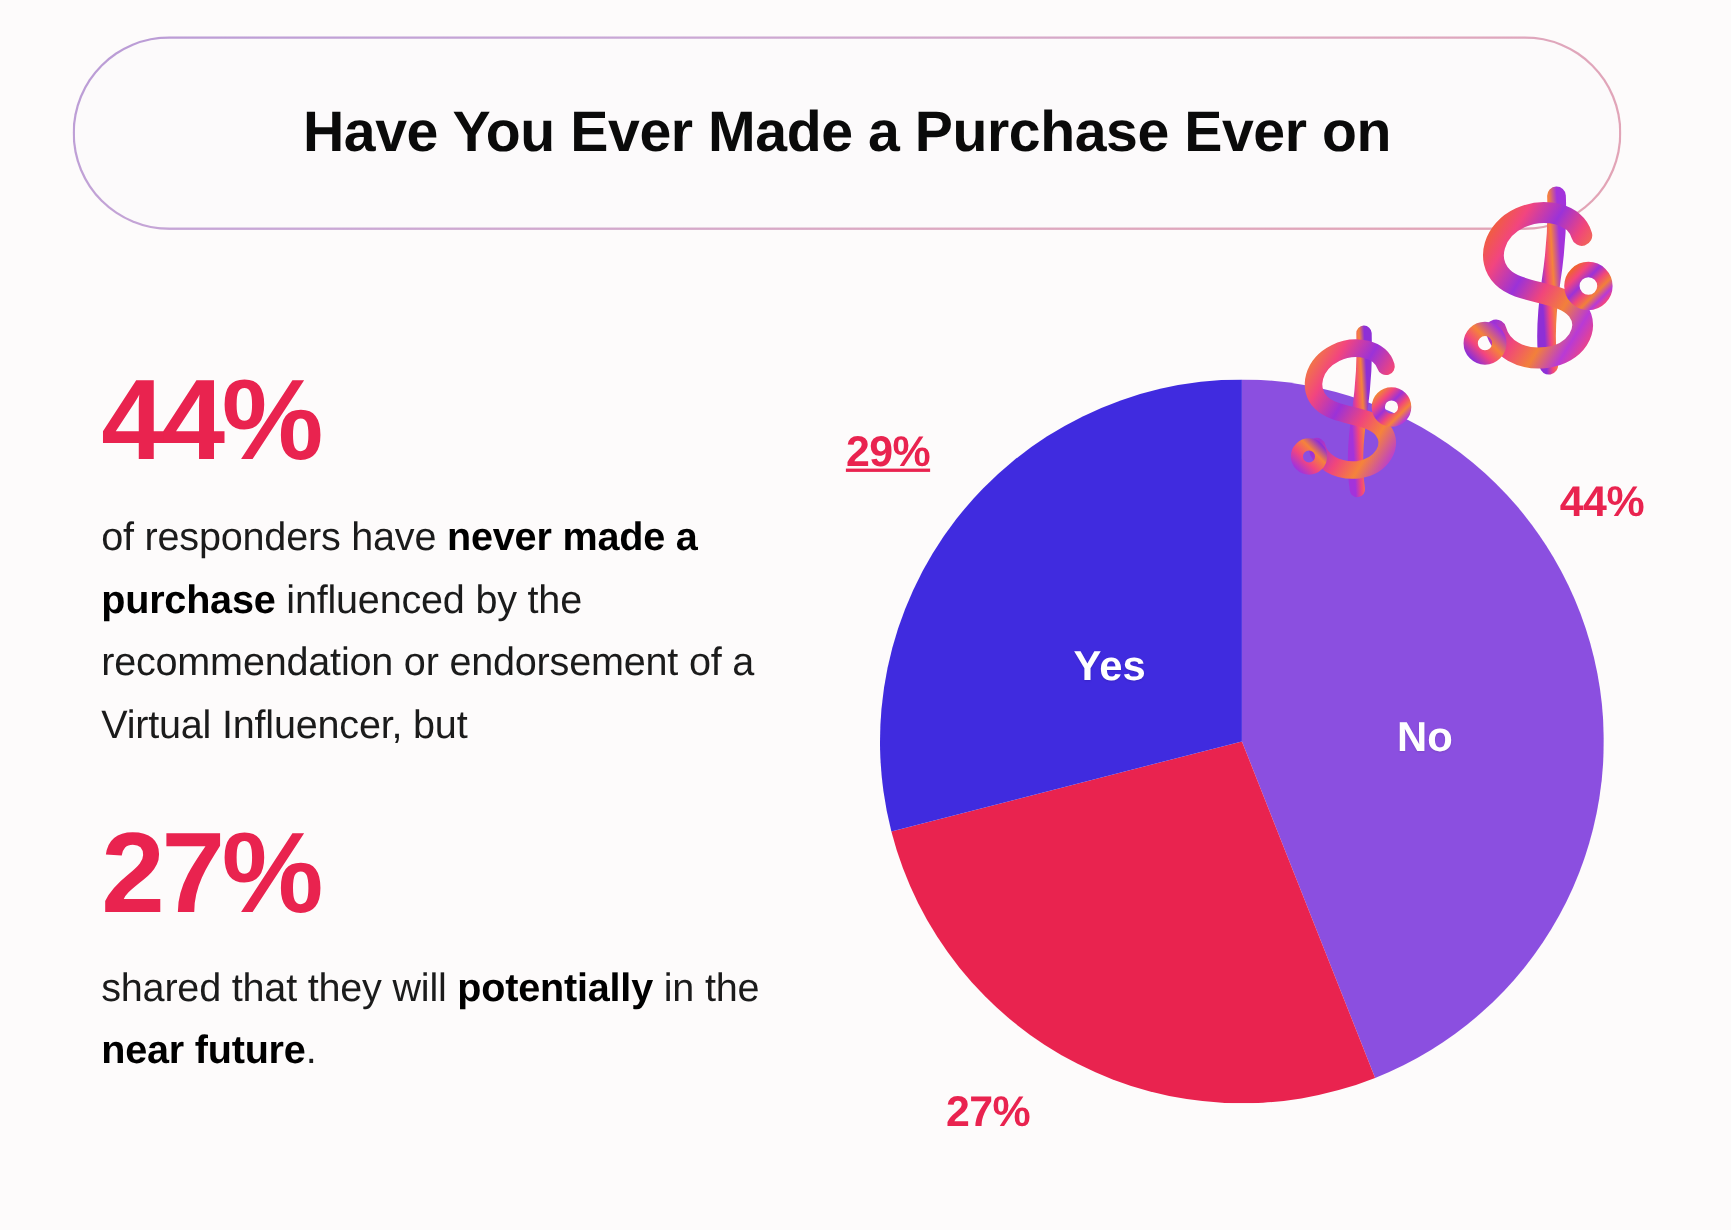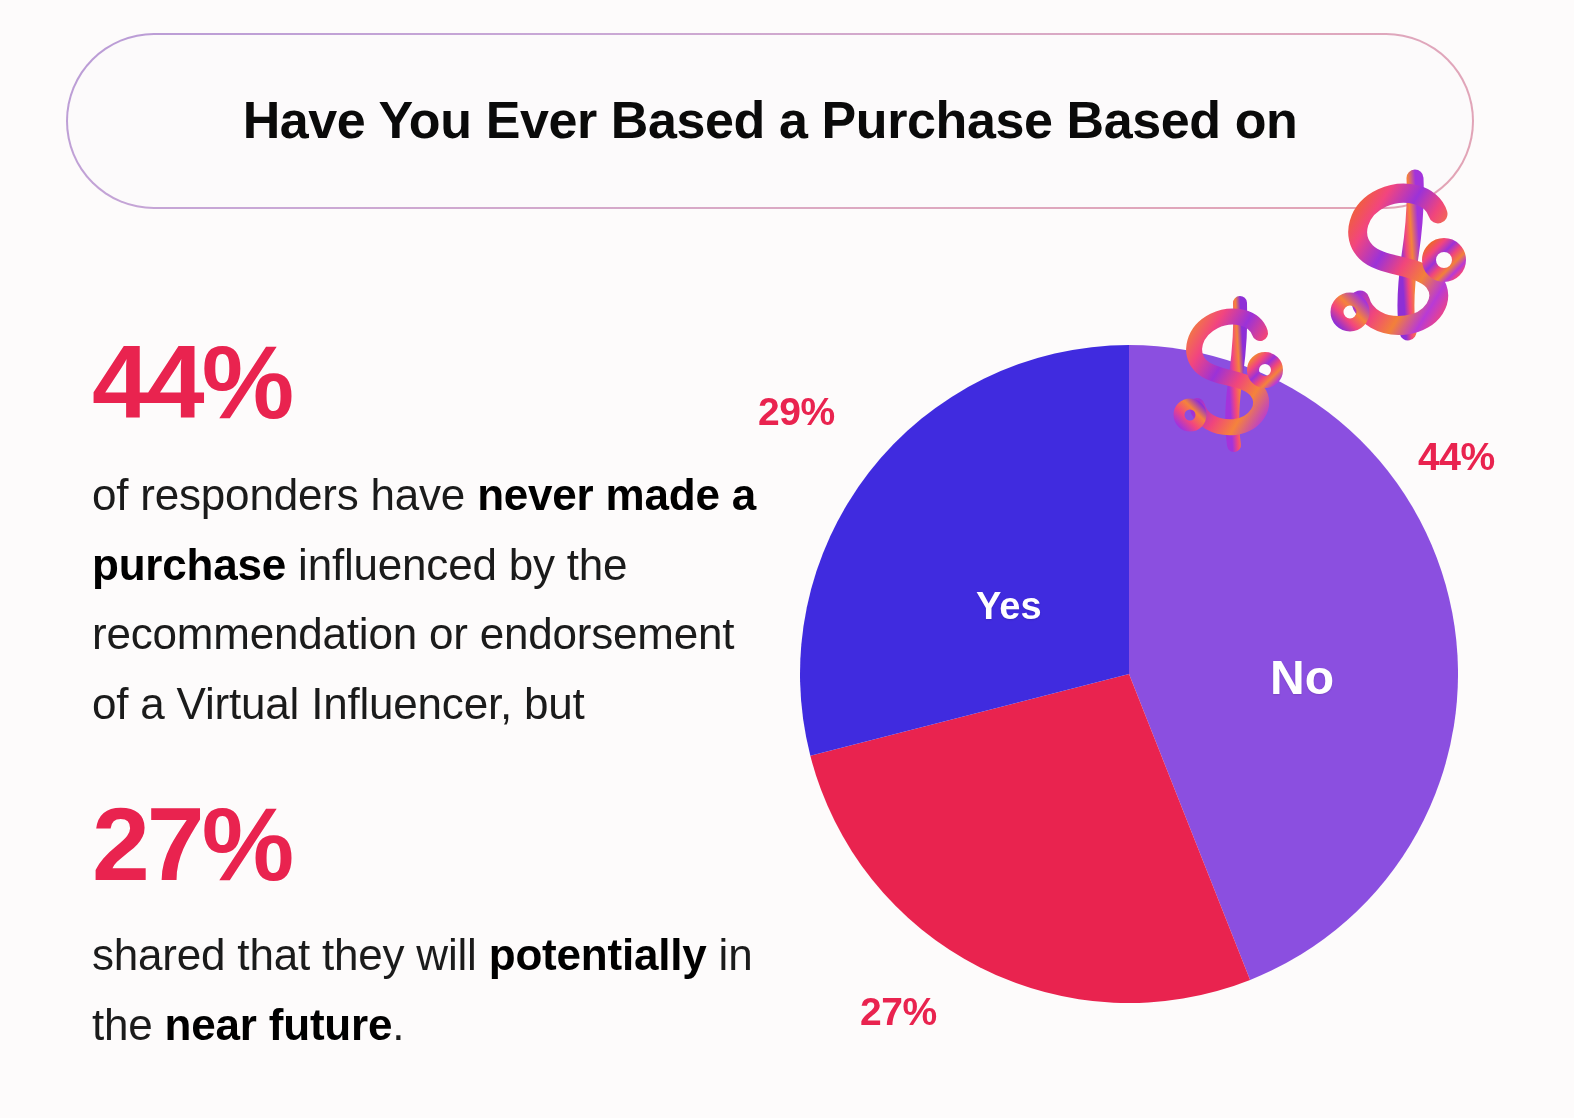--- a/index.html
+++ b/index.html
@@ -31,21 +31,21 @@
   
   #left-col{
     position:absolute;left:92px;top:330px;width:670px;
   }
   .bigstat{
     color:#E9234F;font-weight:bold;
     font-size:104px;line-height:1.0;letter-spacing:-3px;
     margin:0 0 26px 0;
   }
   .bodytext{
-    font-size:44px;line-height:1.58;color:#1B1B1B;
+    font-size:36px;line-height:1.58;color:#1B1B1B;
     font-weight:400;letter-spacing:-0.2px;margin:0;
   }
   .bodytext b{font-weight:bold;color:#000;}
   #stat-block-2{margin-top:54px;}
   #stat-2{margin-bottom:24px;}
 
   
   #chart-area{
     position:absolute;left:700px;top:300px;width:874px;height:800px;
   }
@@ -53,42 +53,42 @@
     position:absolute;left:100px;top:45px;width:658px;height:658px;
   }
   #pie-svg{display:block;width:658px;height:658px;}
 
   .slice-label{
     position:absolute;color:#FFFFFF;font-weight:bold;
     pointer-events:none;
     text-shadow:0 1px 2px rgba(0,0,0,.12);
   }
   #label-yes{left:176px;top:240px;width:150px;font-size:38px;}
-  #label-no{left:470px;top:305px;width:140px;font-size:48px;}
+  #label-no{left:470px;top:305px;width:140px;font-size:38px;}
   #label-nobut{left:168px;top:425px;width:300px;font-size:27px;line-height:1.33;}
 
   .callout{
     position:absolute;color:#E9234F;font-weight:bold;
     font-size:39px;letter-spacing:-0.5px;
   }
-  #callout-29{left:58px;top:90px;}
+  #callout-29{left:69px;top:90px;text-decoration:underline;}
   #callout-44{left:718px;top:135px;}
   #callout-27{left:160px;top:690px;}
 
   
   .dollar{position:absolute;}
   #dollar-big{left:1320px;top:160px;width:150px;height:185px;}
   #dollar-small{left:1168px;top:293px;width:120px;height:160px;}
 </style>
 </head>
 <body>
 
 <div id="title-pill">
   <div id="title-text">
-    <span class="tl">Have You Ever Based a Purchase Based on</span>
+    <span class="tl">Have You Ever Made a Purchase Ever on</span>
   </div>
 </div>
 
 <div id="left-col">
 
   <div id="stat-block-1">
     <div class="bigstat">44%</div>
     <p class="bodytext"><span>of responders have </span><b>never made a purchase</b><span> influenced by the recommendation or endorsement of a Virtual Influencer, but</span></p>
   </div>
 

